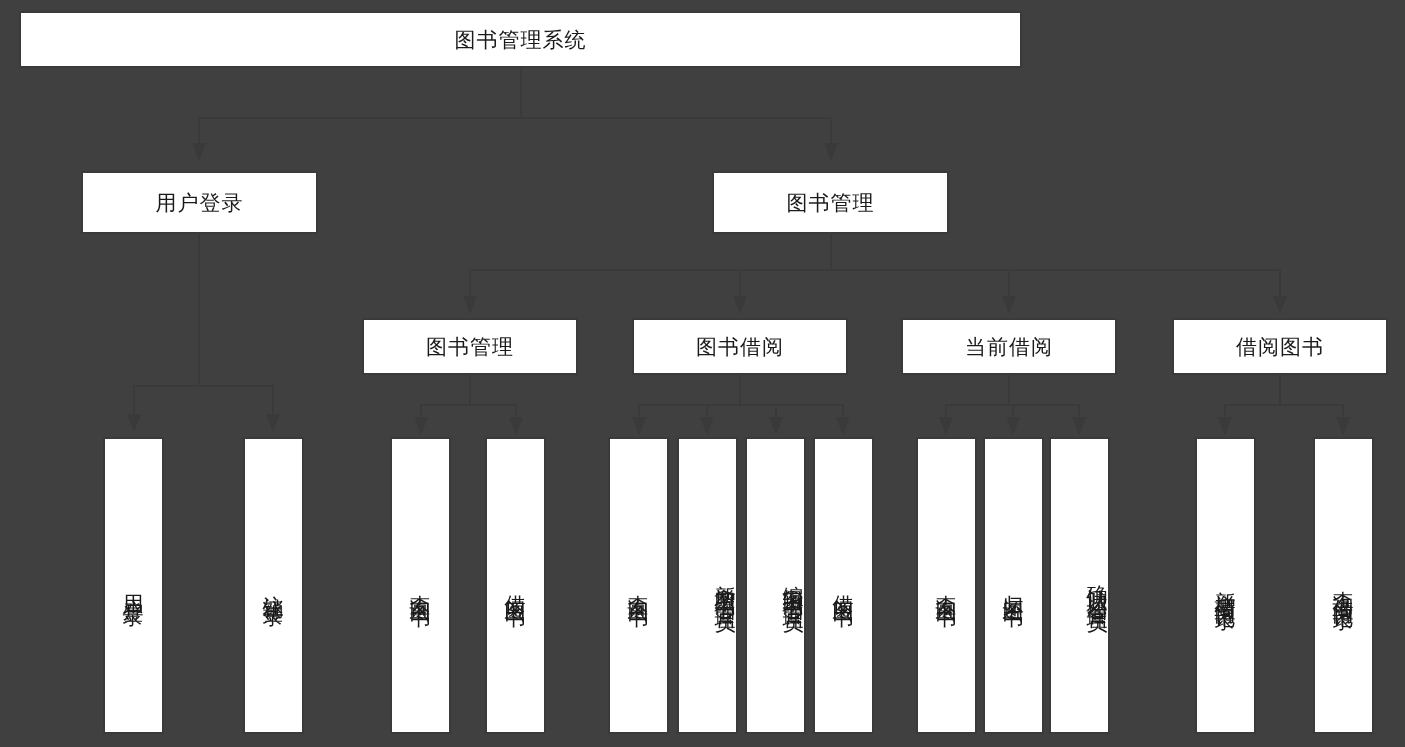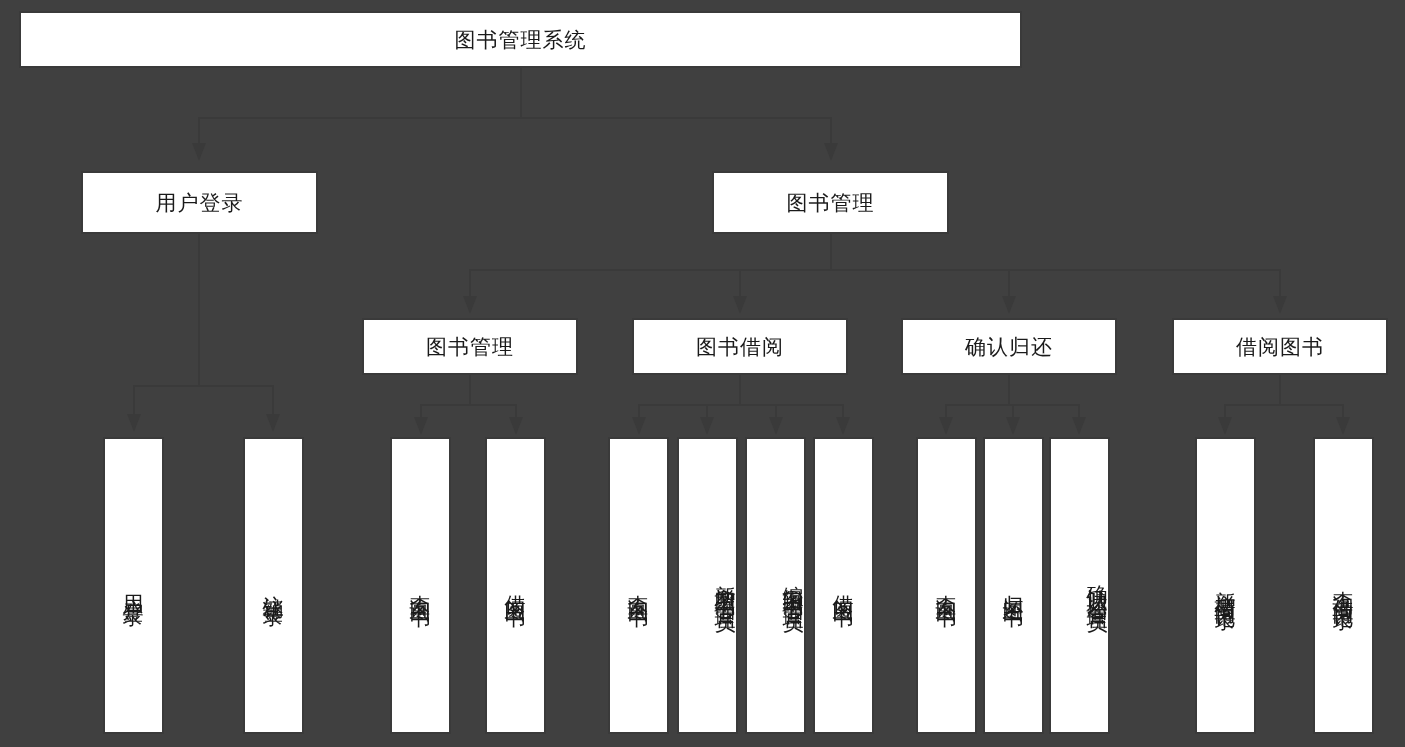--- a/index.html
+++ b/index.html
@@ -110,21 +110,21 @@
   <div class="edge v" style="left:1279px; top:269px; width:2px; height:28px;"></div>
   <div class="arrow" style="left:1273px; top:296px;"></div>
 
   <div class="node horiz" style="left:362px; top:318px; width:216px; height:57px;">
     <span>图书管理</span>
   </div>
   <div class="node horiz" style="left:632px; top:318px; width:216px; height:57px;">
     <span>图书借阅</span>
   </div>
   <div class="node horiz" style="left:901px; top:318px; width:216px; height:57px;">
-    <span>确认归还</span>
+    <span>当前借阅</span>
   </div>
   <div class="node horiz" style="left:1172px; top:318px; width:216px; height:57px;">
     <span>借阅图书</span>
   </div>
 
   <div class="edge v" style="left:469px; top:375px; width:2px; height:30px;"></div>
   <div class="edge h" style="left:420px; top:404px; width:96px; height:2px;"></div>
   <div class="edge v" style="left:420px; top:404px; width:2px; height:14px;"></div>
   <div class="arrow" style="left:414px; top:417px;"></div>
   <div class="edge v" style="left:515px; top:404px; width:2px; height:14px;"></div>

